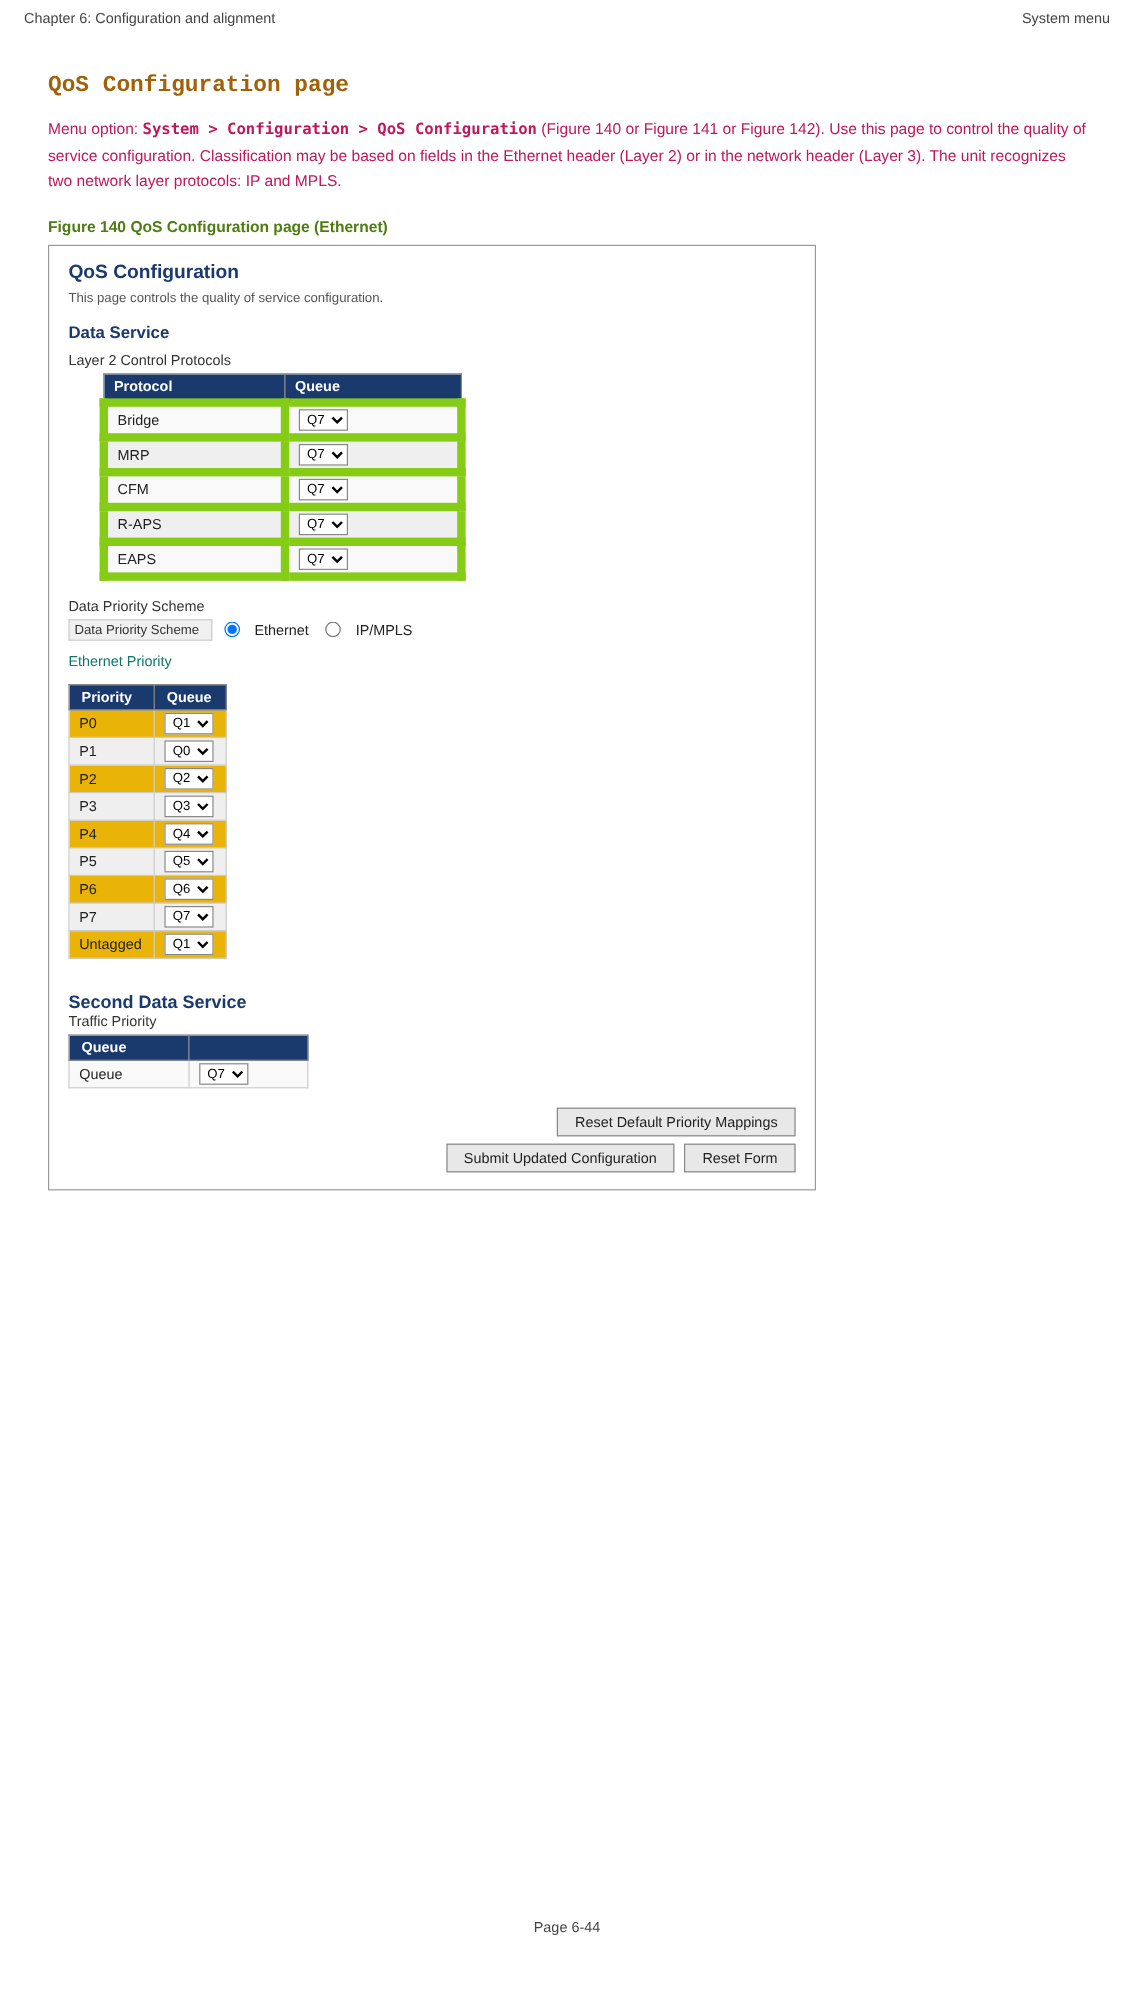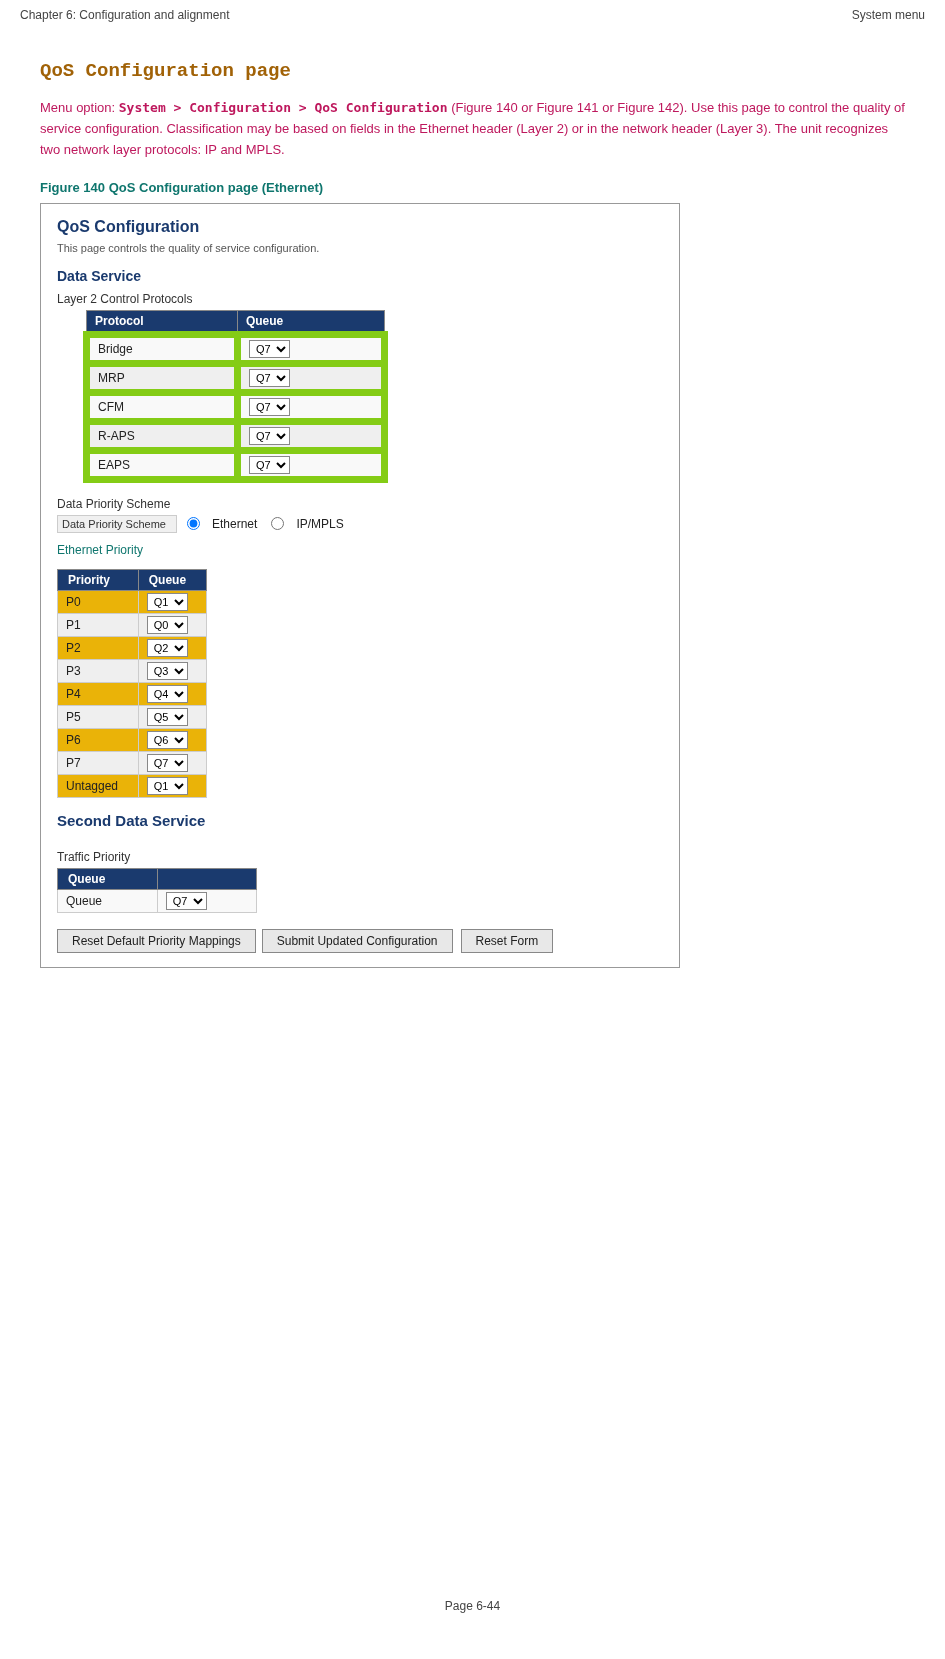--- a/index.html
+++ b/index.html
@@ -38,21 +38,21 @@
       font-size: 13px;
       line-height: 1.6;
       margin-bottom: 20px;
       color: #be185d;
     }
 
     .figure-label {
       font-size: 13px;
       font-weight: bold;
       margin-bottom: 8px;
-      color: #0f766e;
+      color: #4d7c0f;
     }
 
     .figure-label span {
       font-weight: bold;
     }
 
     .qos-box {
       border: 1px solid #999;
       padding: 14px 16px;
       width: 640px;
@@ -154,23 +154,23 @@
       margin-top: 10px;
     }
 
     .eth-priority-title {
       font-size: 12px;
       color: #0f766e;
       margin-bottom: 12px;
     }
 
     .eth-table {
-      width: 150px;
+      width: 132px;
       border-collapse: collapse;
-      margin-bottom: 14px;
+      margin-bottom: 28px;
     }
 
     .eth-table th {
       background: #1a3a6e;
       color: #fff;
       font-size: 12px;
       font-weight: bold;
       padding: 3px 10px;
       text-align: left;
       border: 1px solid #888;
@@ -185,21 +185,21 @@
 
     .eth-table tr:nth-child(even) td {
       background: #efefef;
     }
 
     .second-data-title {
       font-size: 15px;
       font-weight: bold;
       color: #1a3a6e;
       margin-top: 14px;
-      margin-bottom: 21px;
+      margin-bottom: 0;
     }
 
     .traffic-priority-label {
       font-size: 12px;
       color: #333;
       margin-bottom: 4px;
     }
 
     .traffic-table {
       width: 200px;
@@ -219,21 +219,21 @@
 
     .traffic-table td {
       font-size: 12px;
       padding: 2px 8px;
       border: 1px solid #ccc;
       background: #f9f9f9;
     }
 
     .buttons-section {
       display: flex;
-      flex-direction: row;
+      flex-direction: column;
       align-items: flex-end;
       gap: 6px;
       margin-top: 16px;
     }
 
     .btn {
       font-size: 12px;
       padding: 4px 14px;
       border: 1px solid #888;
       background: #e8e8e8;

